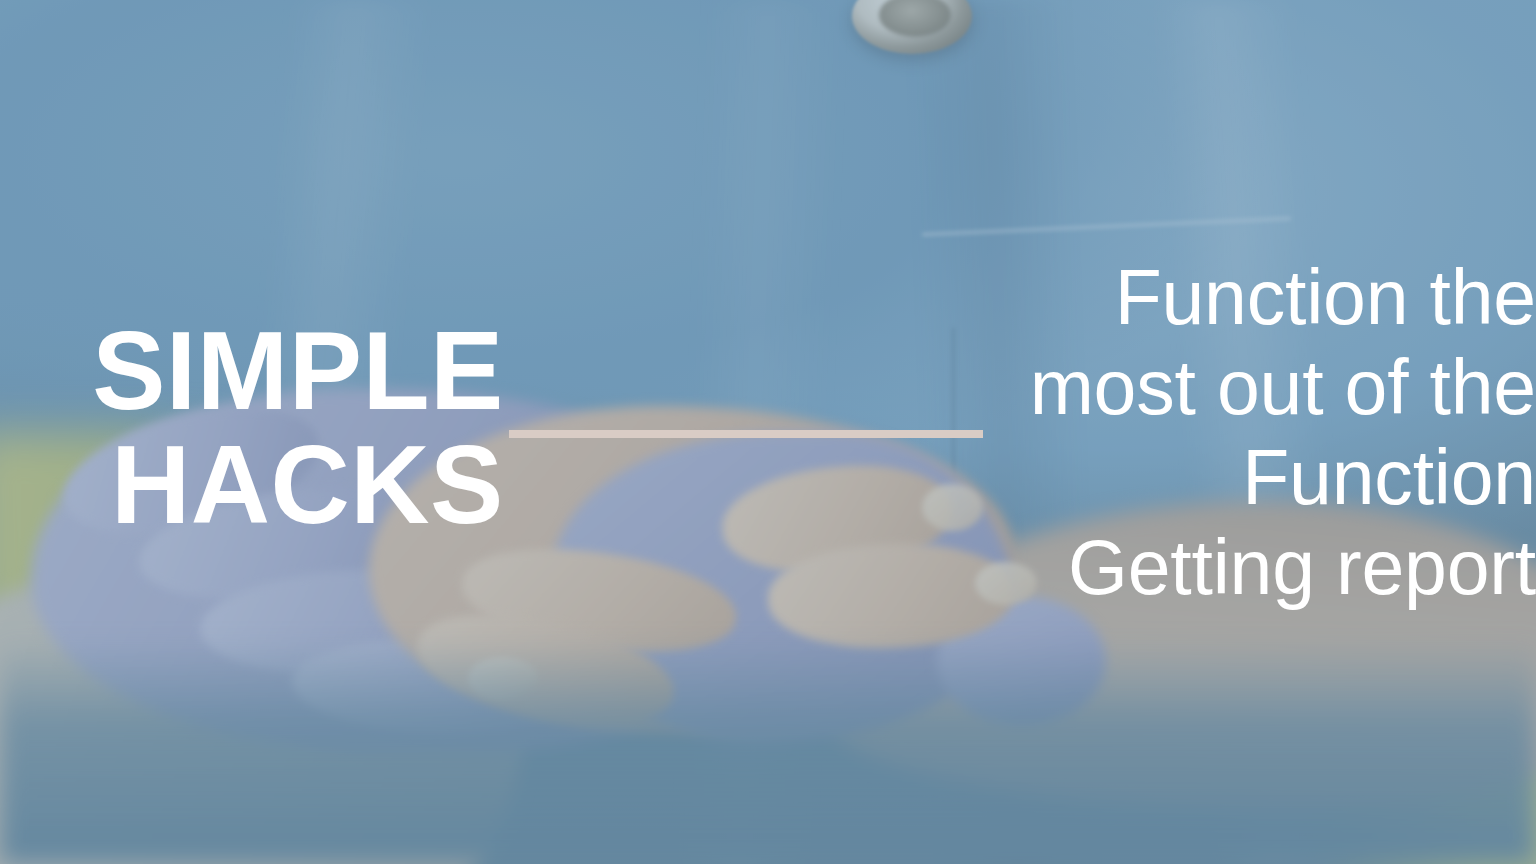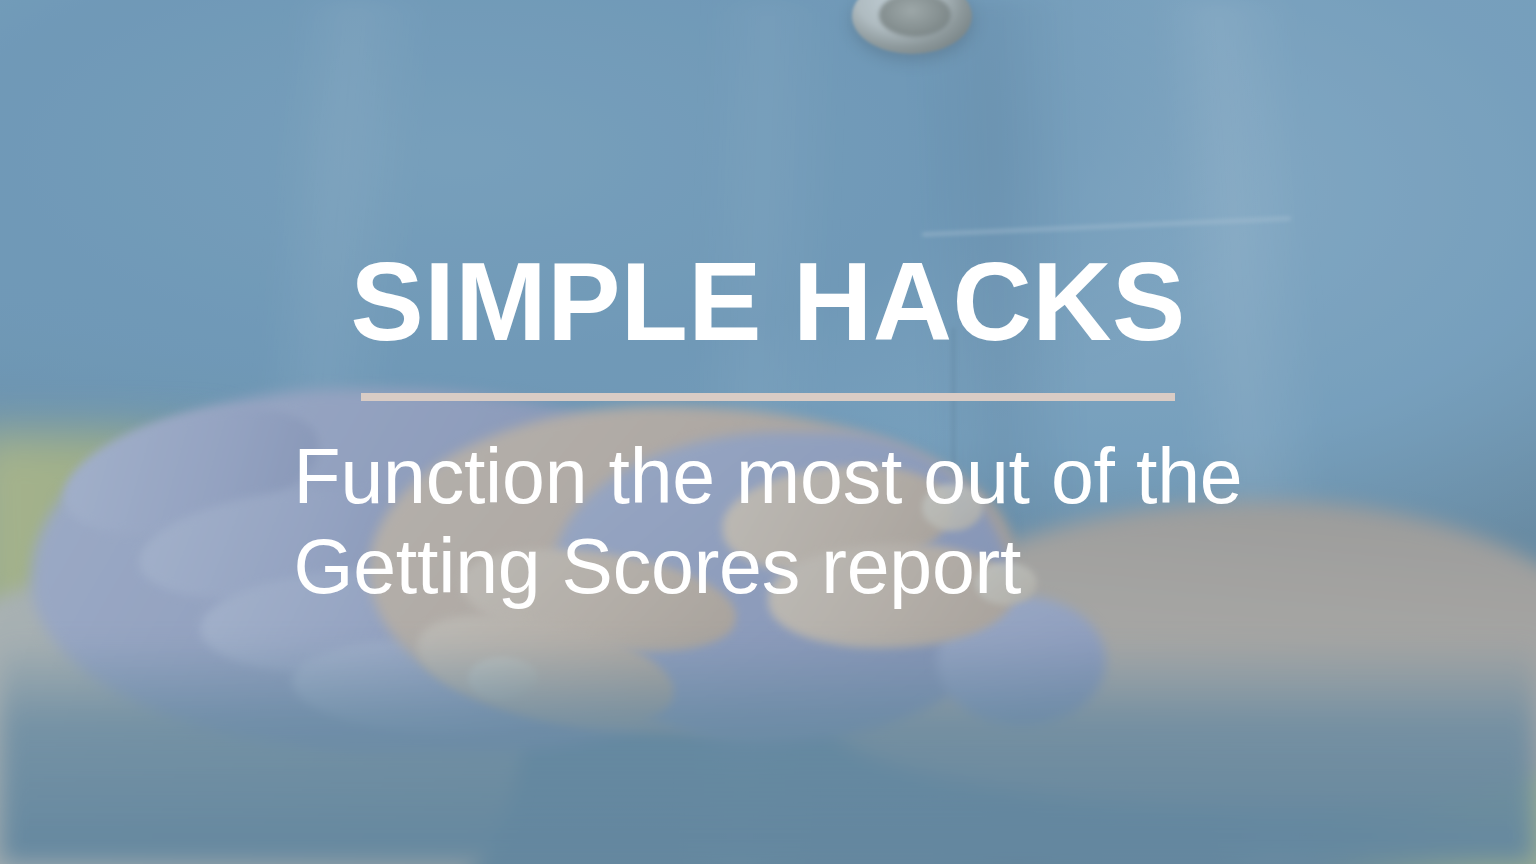--- a/index.html
+++ b/index.html
@@ -214,24 +214,25 @@
     position:absolute;
     inset:0;
     background:rgba(116,150,176,0.40);
   }
 
   
   #content {
     position:absolute;
     inset:0;
     display:flex;
-    flex-direction:column;
+    flex-direction:row;
     align-items:center;
     justify-content:center;
-    text-align:left;
+    text-align:right;
+    margin-left:12px;
   }
 
   #title {
     color:#ffffff;
     font-family:"Liberation Sans Narrow","Liberation Sans", sans-serif;
     font-weight:700;
     font-size:112px;
     line-height:1.02;
     letter-spacing:0.5px;
     transform:scaleX(0.98);
@@ -304,17 +305,17 @@
   <div id="overlay"></div>
 
   <div id="content">
 
     <h1 id="title">SIMPLE HACKS</h1>
 
     <div id="divider"></div>
 
     <h2 id="subtitle">
       <span class="sub-line">Function the most out of the</span>
-      <span class="sub-line">Getting Scores report</span>
+      <span class="sub-line">Function Getting report</span>
     </h2>
 
   </div>
 </div>
 
 </body></html>

